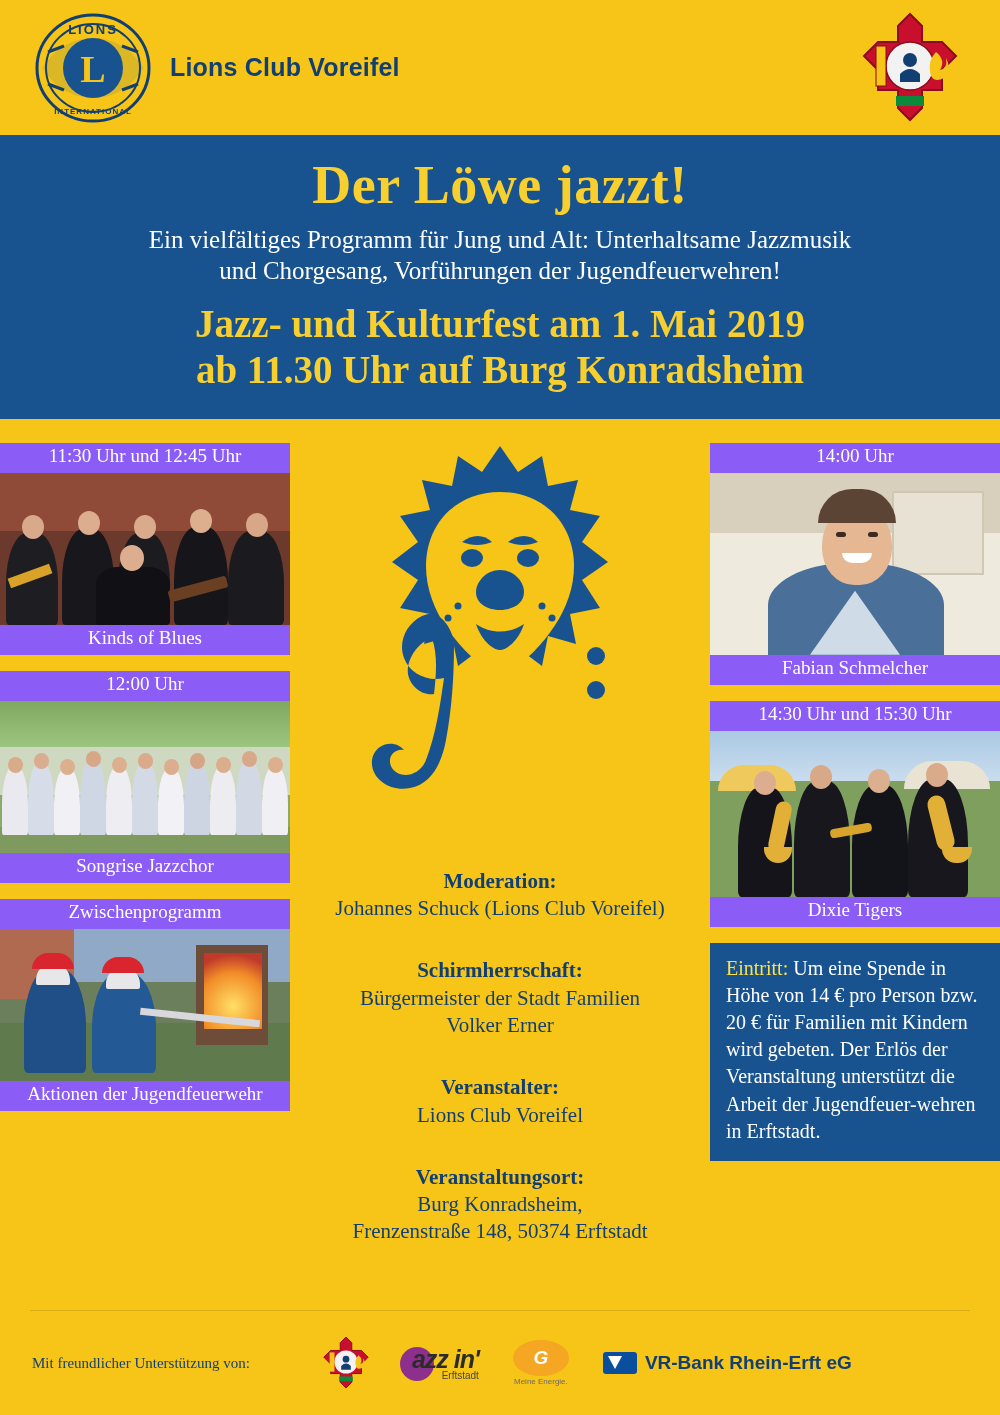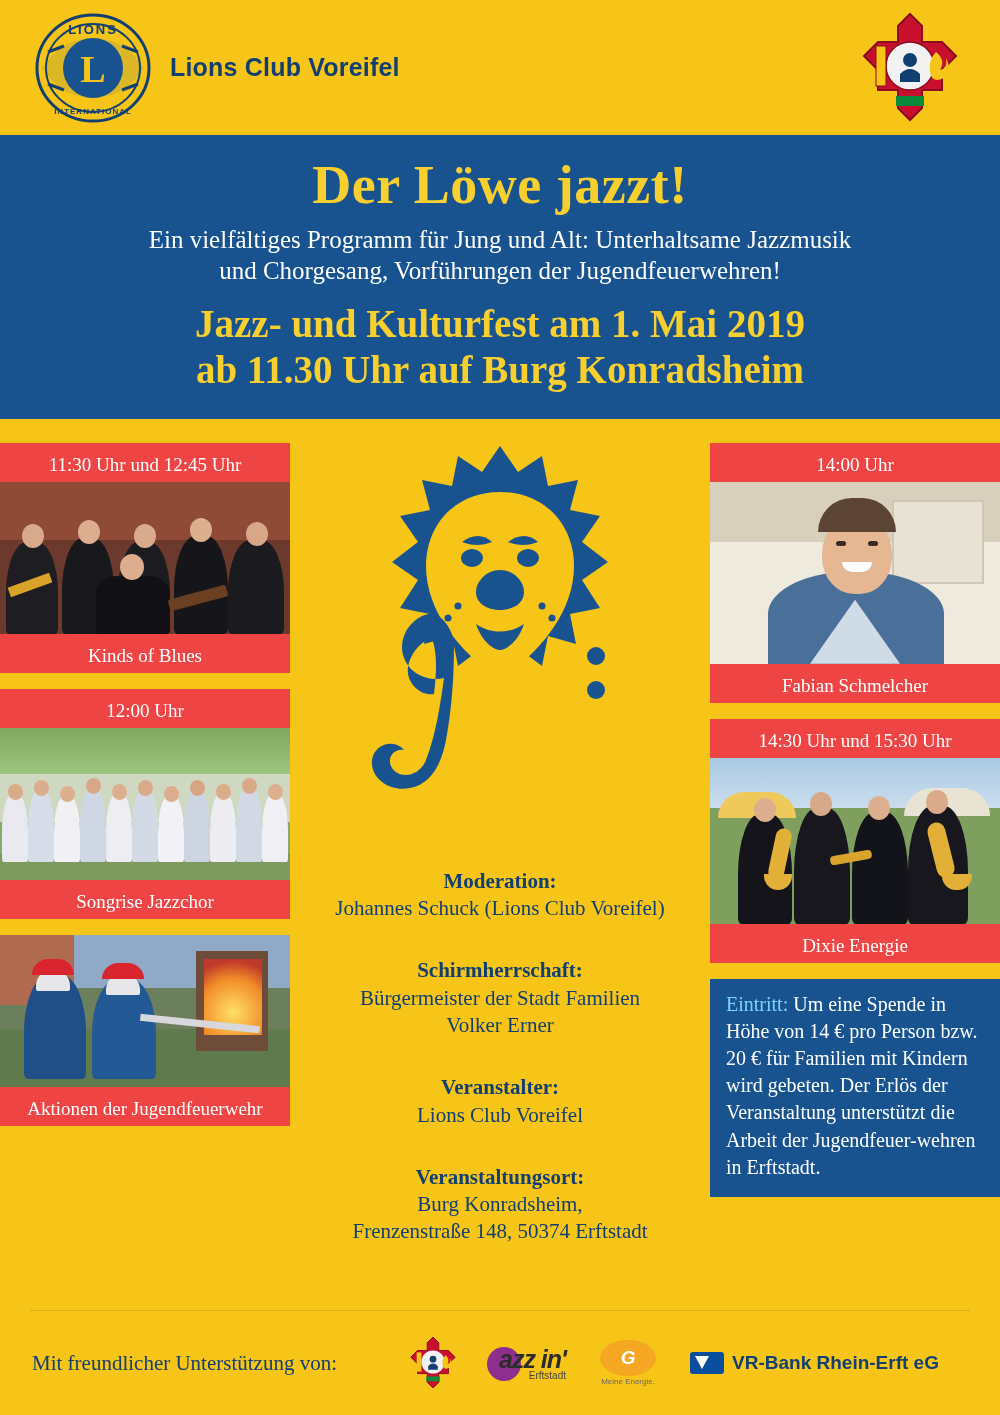--- a/index.html
+++ b/index.html
@@ -50,23 +50,23 @@
   
   .main {
     position: relative; height: 804px;
     padding: 14px 0 0 0;
   }
   .col-left { position: absolute; left: 0; top: 24px; width: 290px; }
   .col-right { position: absolute; right: 0; top: 24px; width: 290px; }
 
   .card { margin-bottom: 16px; }
   .card-cap {
-    background: #ef4444; color: #fff; text-align: center;
+    background: #8b5cf6; color: #fff; text-align: center;
     font-family: "Liberation Serif", serif;
-    font-size: 19px; padding: 11px 4px 6px;
+    font-size: 19px; padding: 2px 4px 6px;
   }
   .card-img { width: 100%; height: 152px; position: relative; overflow: hidden; }
 
   
   .ph { width:100%; height:100%; position:relative; }
   .ph-band { background: linear-gradient(#8f4a38 0 38%, #6c3a2c 38% 100%); }
   .ph-choir { background: linear-gradient(#9ec57f 0 28%, #cfd9c2 28% 62%, #8aa96b 62% 100%); }
   .ph-fire { background: linear-gradient(#8fa9c6 0 35%, #6c7f5c 35% 100%); }
   .ph-portrait { background: linear-gradient(#e4dfd2 0 100%); }
   .ph-dixie { background: linear-gradient(#b9d2ea 0 34%, #7f9f5e 34% 100%); }
@@ -83,29 +83,29 @@
   .info { font-family: "Liberation Serif", serif; color: #123f72; }
   .info-row { margin-bottom: 13px; line-height: 1.3; margin-top: 35px; }
   .info-label { font-weight: bold; font-size: 21px; }
   .info-val { font-size: 21px; }
 
   
   .price-box {
     background: #18538f; color: #fff; padding: 12px 16px 16px;
     font-family: "Liberation Serif", serif; font-size: 20px; line-height: 1.36;
   }
-  .price-box b { color: #7dd3fc; font-weight: normal; }
+  .price-box b { color: #fde047; font-weight: normal; }
 
   
   .footer {
     position: absolute; bottom: 0; left: 0; right: 0; height: 104px;
     display: flex; align-items: center; padding: 0 32px;
   }
   .footer-text {
-    color: #123f72; font-size: 21px; font-family: "Liberation Serif", serif;
+    color: #123f72; font-size: 15px; font-family: "Liberation Serif", serif;
     flex: 0 0 auto;
   }
   .sponsors { display: flex; align-items: center; gap: 34px; margin-left: 70px; }
   .sp { display: flex; }
   .jazzin { position: relative; }
   .jazzin-circle {
     width: 34px; height: 34px; border-radius: 50%; background: #8e2f8e;
     position: absolute; left: -6px; top: 2px;
   }
   .jazzin-text {
@@ -234,20 +234,21 @@
             <div class="fig" style="left:236px;bottom:18px;width:26px;height:74px;background:#d2d9e5;"></div>
             <div class="head" style="left:242px;bottom:86px;width:15px;height:16px;background:#d8a989;"></div>
             <div class="fig" style="left:262px;bottom:18px;width:26px;height:68px;background:#f0f0f4;"></div>
             <div class="head" style="left:268px;bottom:80px;width:15px;height:16px;background:#dcb08f;"></div>
           </div>
         </div>
         <div class="card-cap">Songrise Jazzchor</div>
       </div>
 
       <div class="card">
+        <div class="card-cap">Zwischenprogramm</div>
         <div class="card-img">
           <div class="ph ph-fire">
             <div style="position:absolute;left:0;top:0;width:74px;height:70px;background:#b06a4f;"></div>
             <div style="position:absolute;left:0;bottom:0;right:0;height:58px;background:#5f7a4c;"></div>
             <div style="position:absolute;right:22px;top:16px;width:72px;height:100px;background:#6d4c39;"></div>
             <div style="position:absolute;right:28px;top:24px;width:58px;height:76px;background:radial-gradient(circle at 50% 70%, #ffe066, #f28c28 55%, #c0392b 85%);"></div>
             <div class="fig" style="left:24px;bottom:8px;width:62px;height:104px;background:#1f4f86;"></div>
             <div class="head" style="left:36px;bottom:96px;width:34px;height:22px;background:#e7e7ea;border-radius:18px 18px 2px 2px;"></div>
             <div style="position:absolute;left:32px;bottom:112px;width:42px;height:16px;background:#d9262e;border-radius:16px 16px 0 0;"></div>
             <div class="fig" style="left:92px;bottom:8px;width:64px;height:100px;background:#235a96;"></div>
@@ -348,21 +349,21 @@
             <div class="head" style="left:158px;bottom:104px;width:22px;height:24px;background:#dcb08f;"></div>
             <div class="fig" style="left:198px;bottom:0;width:60px;height:118px;background:#17171d;"></div>
             <div class="head" style="left:216px;bottom:110px;width:22px;height:24px;background:#d9ab8b;"></div>
             <div style="position:absolute;left:62px;bottom:44px;width:16px;height:52px;background:#e2b036;border-radius:8px;transform:rotate(12deg);"></div>
             <div style="position:absolute;left:54px;bottom:34px;width:28px;height:16px;background:#e2b036;border-radius:0 0 14px 14px;"></div>
             <div style="position:absolute;left:120px;bottom:62px;width:42px;height:9px;background:#d8a42c;transform:rotate(-10deg);border-radius:4px;"></div>
             <div style="position:absolute;left:222px;bottom:46px;width:18px;height:56px;background:#e2b036;border-radius:9px;transform:rotate(-14deg);"></div>
             <div style="position:absolute;left:232px;bottom:34px;width:30px;height:16px;background:#e2b036;border-radius:0 0 14px 14px;"></div>
           </div>
         </div>
-        <div class="card-cap">Dixie Energie</div>
+        <div class="card-cap">Dixie Tigers</div>
       </div>
 
       <div class="price-box">
         <b>Eintritt:</b><span> Um eine Spende in Höhe von 14 € pro Person bzw. 20 € für Familien mit Kindern wird gebeten. Der Erlös der Veranstaltung unterstützt die Arbeit der Jugendfeuer-wehren in Erftstadt.</span>
       </div>
     </div>
   </div>
 
   <div class="hairline" style="position:absolute;bottom:104px;left:0;right:0;"></div>
   <div class="footer">

